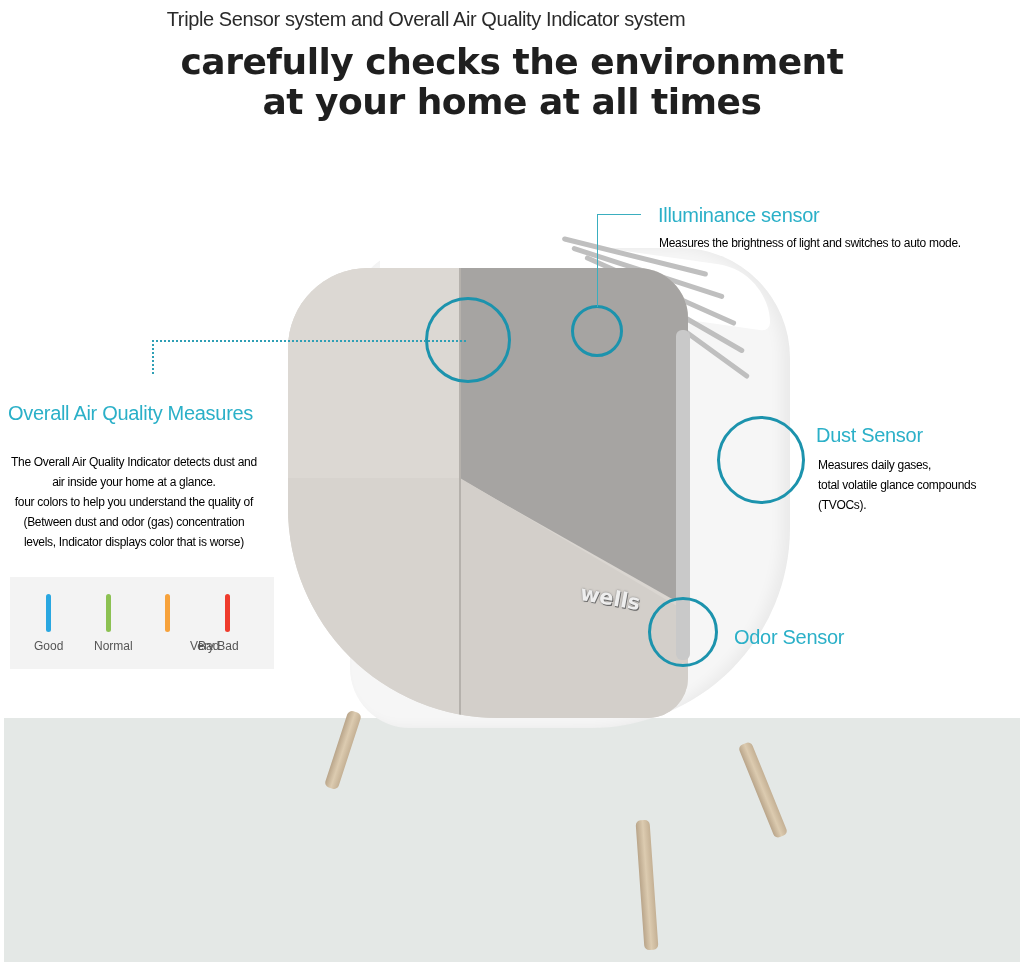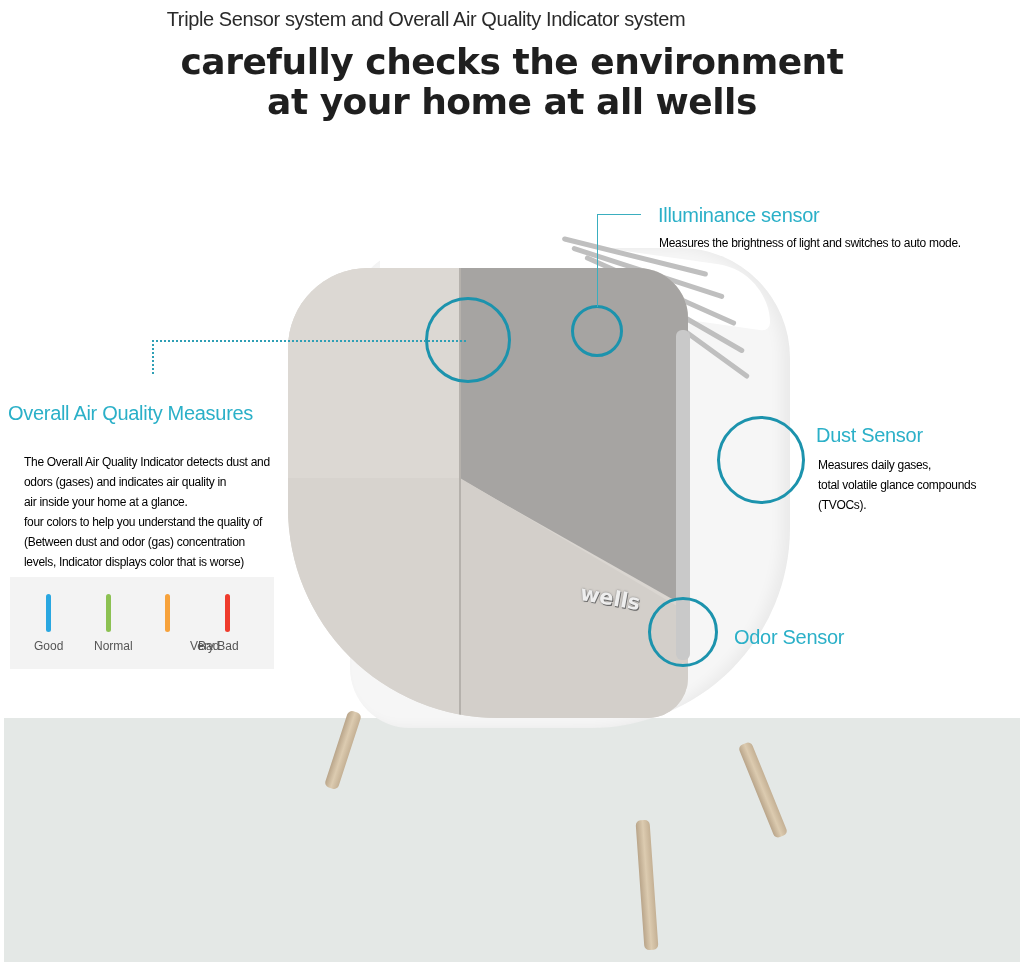--- a/index.html
+++ b/index.html
@@ -84,21 +84,21 @@
   .legend-item { position: absolute; top: 0; text-align: center; }
   .legend-bar { position: absolute; top: 17px; width: 5px; height: 38px; border-radius: 3px; }
   .legend-label { position: absolute; top: 62px; font-size: 12px; color: #555; white-space: nowrap; text-align: right; }
 </style>
 </head>
 <body>
 
 <div class="subtitle">Triple Sensor system and Overall Air Quality Indicator system</div>
 <div class="headline">
   <div>carefully checks the environment</div>
-  <div>at your home at all wells</div>
+  <div>at your home at all times</div>
 </div>
 
 <div class="floor"></div>
 
 <div class="product">
   <div class="leg" style="left:336px;top:710px;width:14px;height:80px;transform:rotate(18deg);"></div>
   <div class="leg" style="left:756px;top:740px;width:14px;height:100px;transform:rotate(-22deg);"></div>
   <div class="leg" style="left:640px;top:820px;width:14px;height:130px;transform:rotate(-4deg);"></div>
 
   <div class="body-shell"></div>
@@ -138,23 +138,22 @@
 
 <div class="leader-solid" style="left:597px;top:214px;width:1px;height:93px;"></div>
 <div class="leader-solid" style="left:597px;top:214px;width:44px;height:1px;"></div>
 <div class="leader-dot-h" style="left:152px;top:340px;width:314px;"></div>
 <div class="leader-dot-v" style="left:152px;top:340px;height:34px;"></div>
 
 <div class="cyan-title" style="left:658px;top:204px;">Illuminance sensor</div>
 <div class="desc" style="left:659px;top:233px;white-space:nowrap;">Measures the brightness of light and switches to auto mode.</div>
 
 <div class="cyan-title" style="left:8px;top:402px;">Overall Air Quality Measures</div>
-<div class="desc" style="left:24px;top:452px;white-space:nowrap;">
+<div class="desc" style="left:11px;top:452px;white-space:nowrap;text-align:center;">
   <div>The Overall Air Quality Indicator detects dust and</div>
-  <div>odors (gases) and indicates air quality in</div>
   <div>air inside your home at a glance.</div>
   <div>four colors to help you understand the quality of</div>
   <div>(Between dust and odor (gas) concentration</div>
   <div>levels, Indicator displays color that is worse)</div>
 </div>
 
 <div class="legend">
   <div class="legend-item">
     <div class="legend-bar" style="left:36px;background:#29a7e1;"></div>
     <div class="legend-label" style="left:24px;">Good</div>

